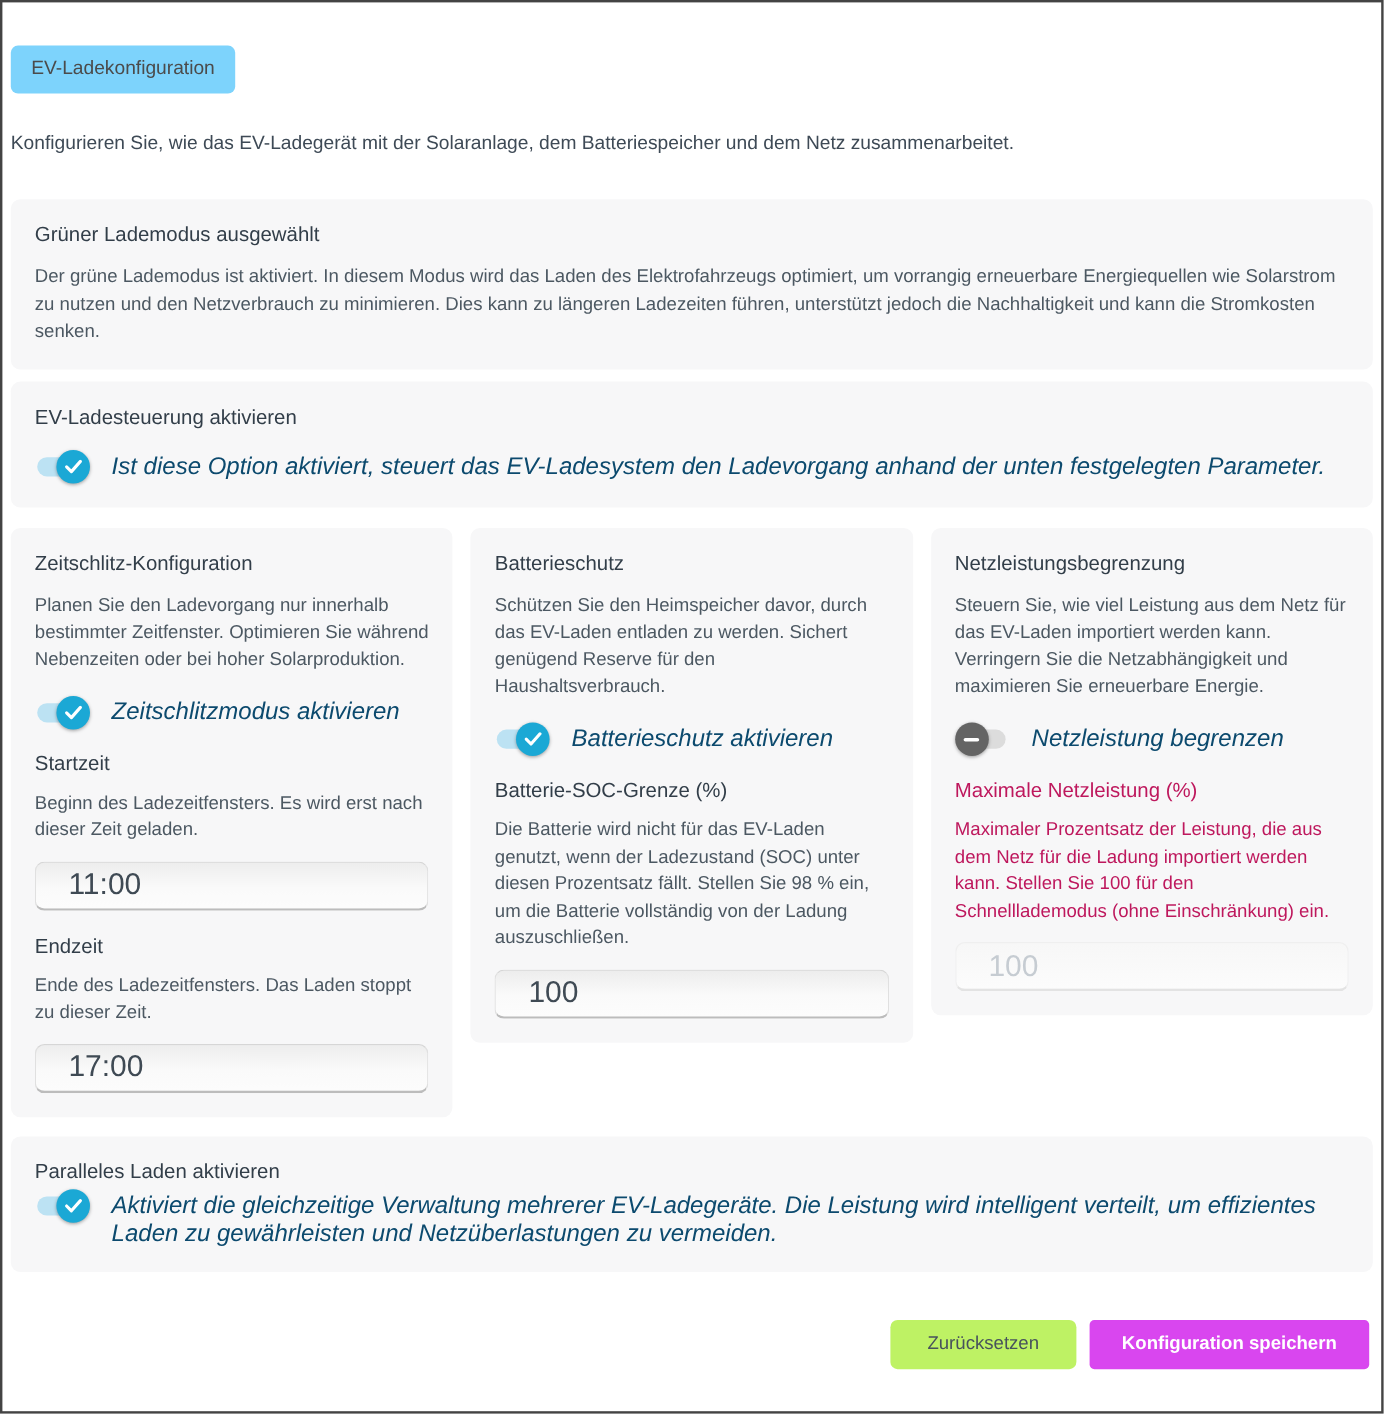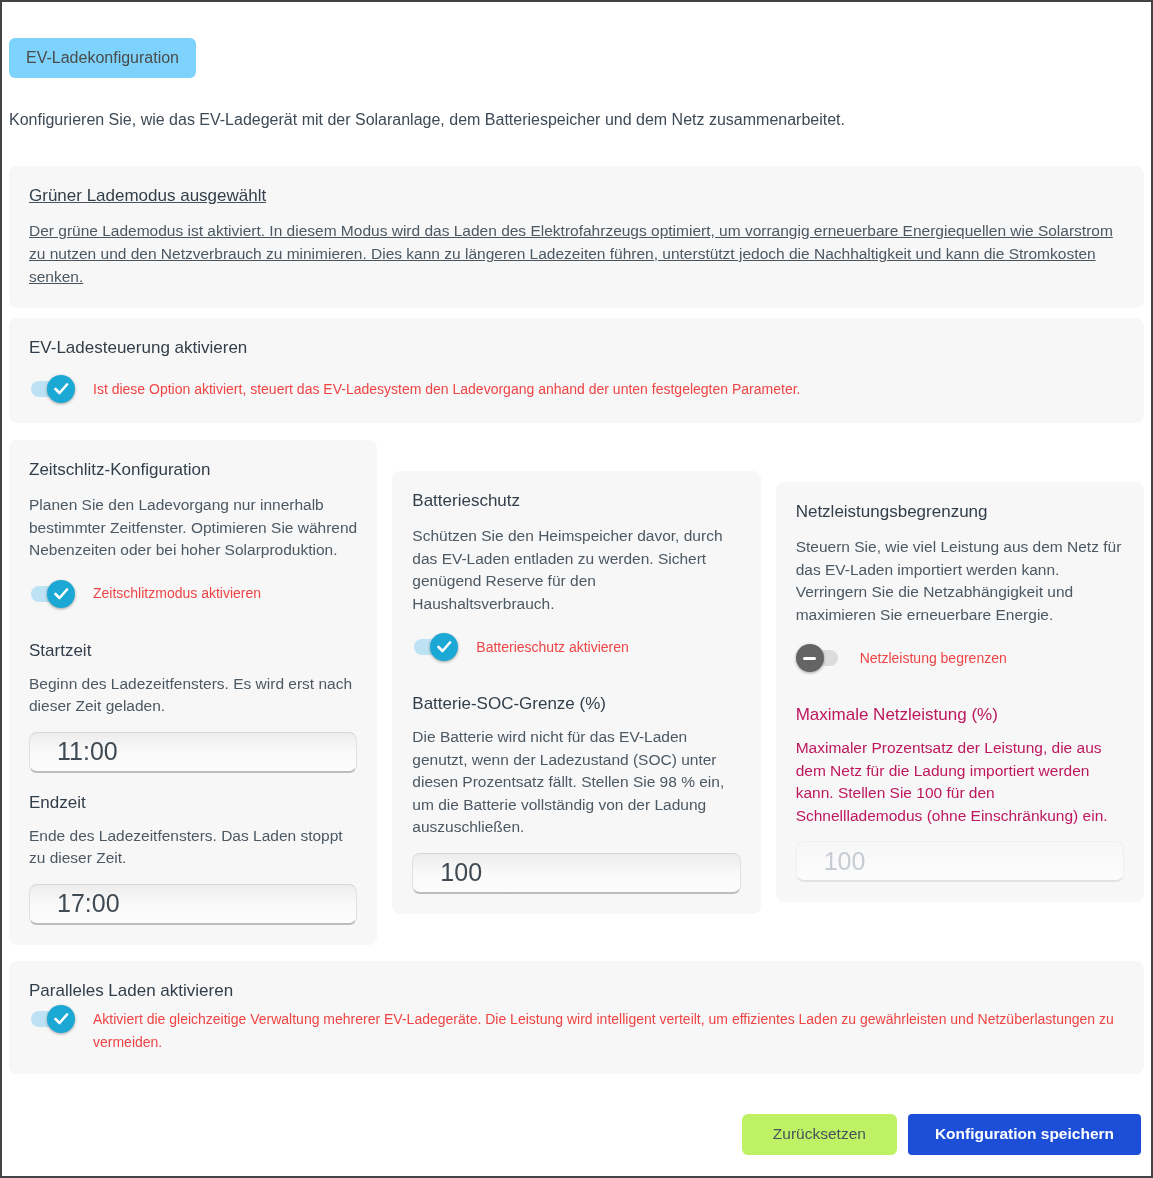--- a/index.html
+++ b/index.html
@@ -41,35 +41,36 @@
     font-size:17px;
     font-weight:500;
     color:#323e49;
   }
   .panel-desc {
     margin-top:13px;
     font-size:15.5px;
     line-height:23px;
     color:#4c5862;
   }
-  .panel-green { margin-top:37px;text-decoration:underline; }
+  .panel-green { margin-top:37px; }
   .panel-evcontrol { margin-top:10px; }
   .panel-parallel { margin-top:16px; }
 
   .toggle-row {
     display:flex;
     align-items:flex-start;
     gap:18px;
     margin-top:17px;
   }
   .toggle-row .row-text {
-    font-size:14px;
+    font-size:20px;
     line-height:23px;
-    color:#ef4444;
+    color:#0c4a6e;
     padding-top:3px;
+    font-style:italic;
   }
 
   
   .switch {
     position:relative;
     display:inline-block;
     width:46px;
     height:28px;
     flex:0 0 auto;
     cursor:pointer;
@@ -92,21 +93,21 @@
   }
   .switch.on  .thumb { right:0; background:#1ba8d5; }
   .switch.off .thumb { left:0;  background:#646464; }
   .switch .dash { width:13px; height:3px; background:#ffffff; border-radius:2px; }
 
   
   .columns {
     display:flex;
     gap:15px;
     margin-top:17px;
-    align-items:center;
+    align-items:flex-start;
   }
   .col {
     flex:1 1 0;
     background:#f7f7f8;
     border-radius:8px;
     padding:20px;
   }
   .col .col-title {
     font-size:17px;
     font-weight:500;
@@ -115,21 +116,21 @@
   .col .col-desc {
     margin-top:14px;
     font-size:15.5px;
     line-height:22.5px;
     color:#4c5862;
   }
   .col .toggle-row { margin-top:18px; align-items:center; }
   .col .toggle-row .row-text { padding-top:0; }
 
   .field-title {
-    margin-top:33px;
+    margin-top:19px;
     font-size:17px;
     font-weight:500;
     color:#323e49;
   }
   .field-title.tight { margin-top:20px; }
   .field-desc {
     margin-top:12px;
     font-size:15.5px;
     line-height:22.5px;
     color:#4c5862;
@@ -176,21 +177,21 @@
     font-family:"Liberation Sans", sans-serif;
     font-size:15.5px;
     cursor:pointer;
   }
   .btn-secondary {
     background:#bef264;
     color:#47525c;
     padding:0 31px;
   }
   .btn-primary {
-    background:#1d4ed8;
+    background:#d946ef;
     color:#ffffff;
     font-weight:700;
     padding:0 27px;
     border-radius:4px;
   }
 </style>
 </head>
 <body>
 
 <div class="page">

